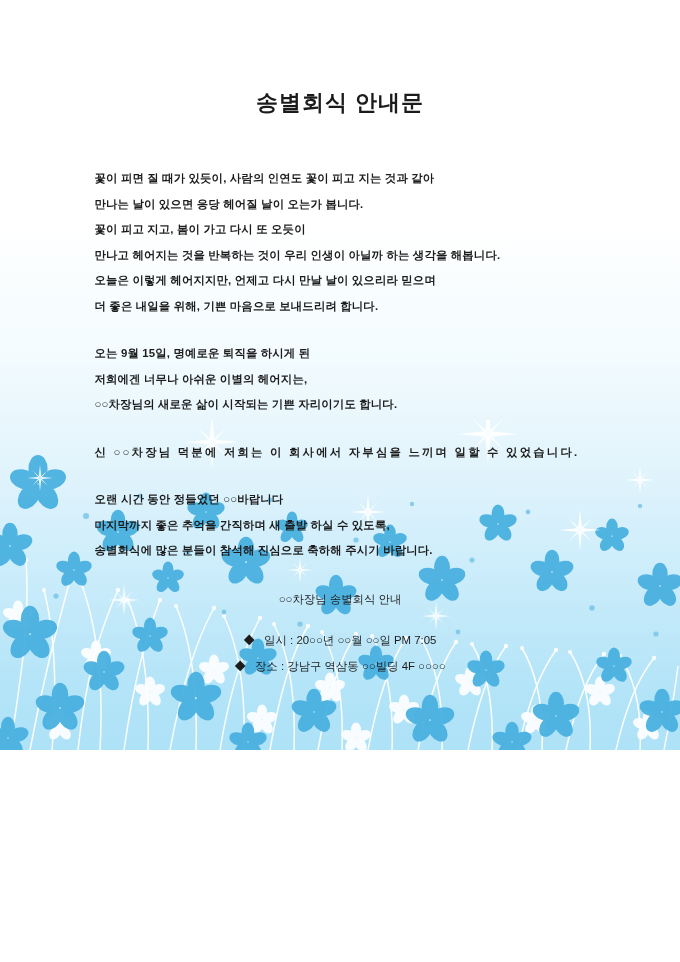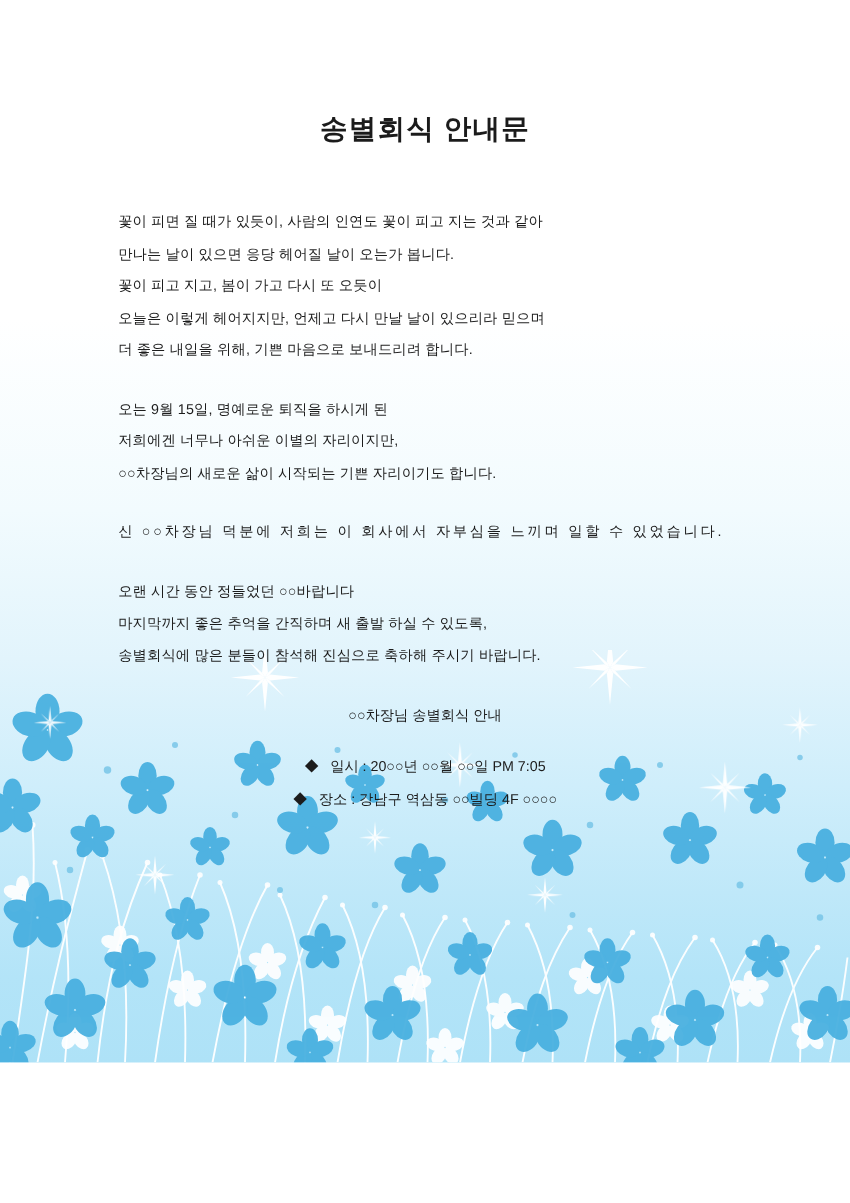--- a/index.html
+++ b/index.html
@@ -9,21 +9,21 @@
   body {
     width: 680px;
     height: 962px;
     font-family: "Liberation Sans", sans-serif;
     background: #ffffff;
     overflow: hidden;
   }
   .page {
     position: relative;
     width: 680px;
-    height: 850px;
+    height: 750px;
     overflow: hidden;
     background: linear-gradient(to bottom, #ffffff 0%, #ffffff 30%, #f2fbfe 48%, #e2f4fc 62%, #cfeefb 74%, #bfe8f9 84%, #b3e4f8 92%, #aee2f7 100%);
   }
   
   .decor {
     position: absolute;
     left: 0;
     bottom: 0;
     width: 680px;
     height: 330px;
@@ -46,20 +46,21 @@
     margin: 0 auto;
     width: 492px;
     padding-left: 1px;
   }
   .para {
     margin: 0 0 22px 0;
     font-size: 11.4px;
     line-height: 25.5px;
     color: #1c1c1c;
     letter-spacing: 0.15px;
+    font-weight: bold;
   }
   .para.first {
     margin-top: 48px;
   }
   .para .ln {
     display: block;
     white-space: nowrap;
   }
   .para.justify .ln {
     white-space: normal;
@@ -350,27 +351,28 @@
   <div class="content">
 
     <h1 class="doc-title">송별회식 안내문</h1>
 
     <div class="body-block">
 
       <p class="para first">
         <span class="ln">꽃이 피면 질 때가 있듯이, 사람의 인연도 꽃이 피고 지는 것과 같아</span>
         <span class="ln">만나는 날이 있으면 응당 헤어질 날이 오는가 봅니다.</span>
         <span class="ln">꽃이 피고 지고, 봄이 가고 다시 또 오듯이</span>
+        <span class="ln">만나고 헤어지는 것을 반복하는 것이 우리 인생이 아닐까 하는 생각을 해봅니다.</span>
         <span class="ln">오늘은 이렇게 헤어지지만, 언제고 다시 만날 날이 있으리라 믿으며</span>
         <span class="ln">더 좋은 내일을 위해, 기쁜 마음으로 보내드리려 합니다.</span>
       </p>
 
       <p class="para">
         <span class="ln">오는 9월 15일, 명예로운 퇴직을 하시게 된</span>
-        <span class="ln">저희에겐 너무나 아쉬운 이별의 자리이지만,</span>
+        <span class="ln">저희에겐 너무나 아쉬운 이별의 헤어지는,</span>
         <span class="ln">○○차장님의 새로운 삶이 시작되는 기쁜 자리이기도 합니다.</span>
       </p>
 
       <p class="para justify">
         <span class="ln sp">신 ○○차장님 덕분에 저희는 이 회사에서 자부심을 느끼며 일할 수 있었습니다.</span>
       </p>
 
       <p class="para">
         <span class="ln">오랜 시간 동안 정들었던 ○○바랍니다</span>
         <span class="ln">마지막까지 좋은 추억을 간직하며 새 출발 하실 수 있도록,</span>

